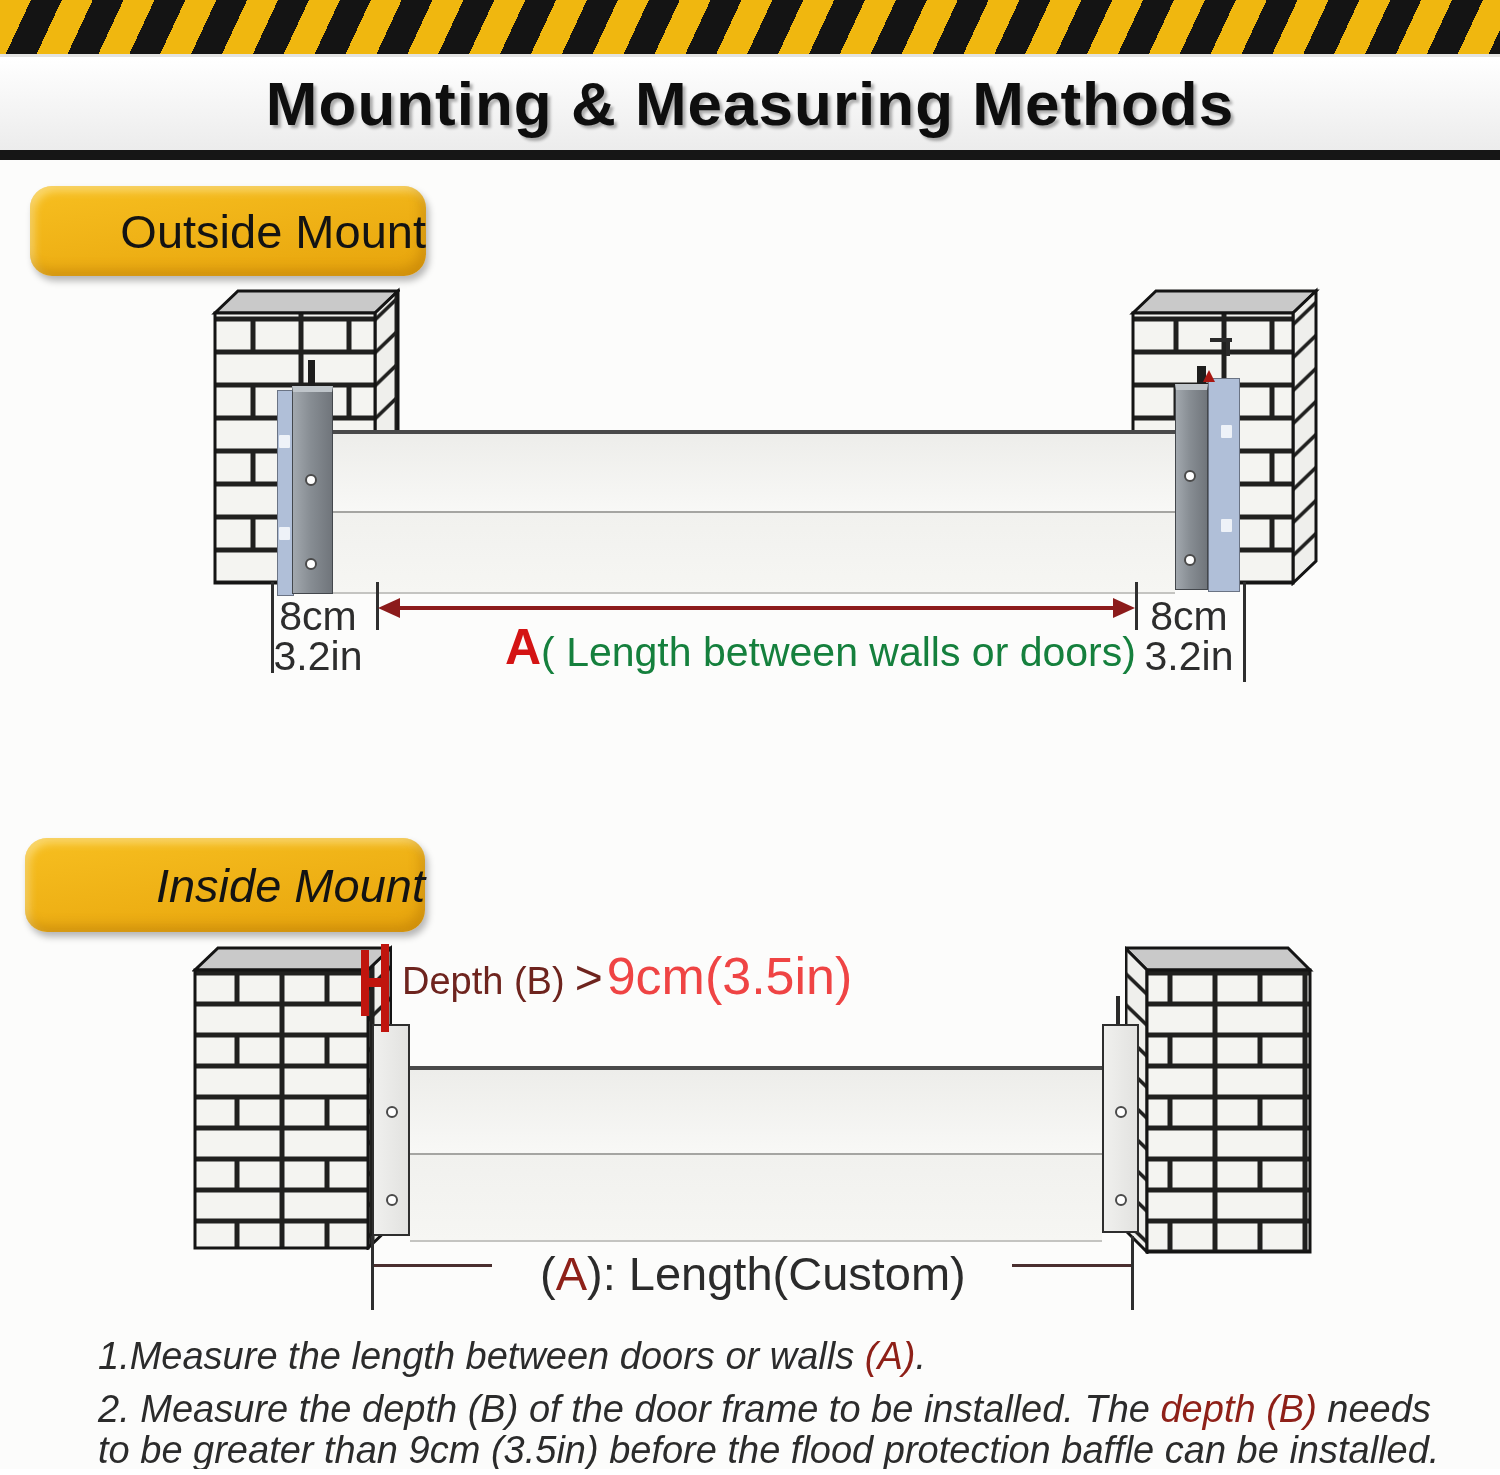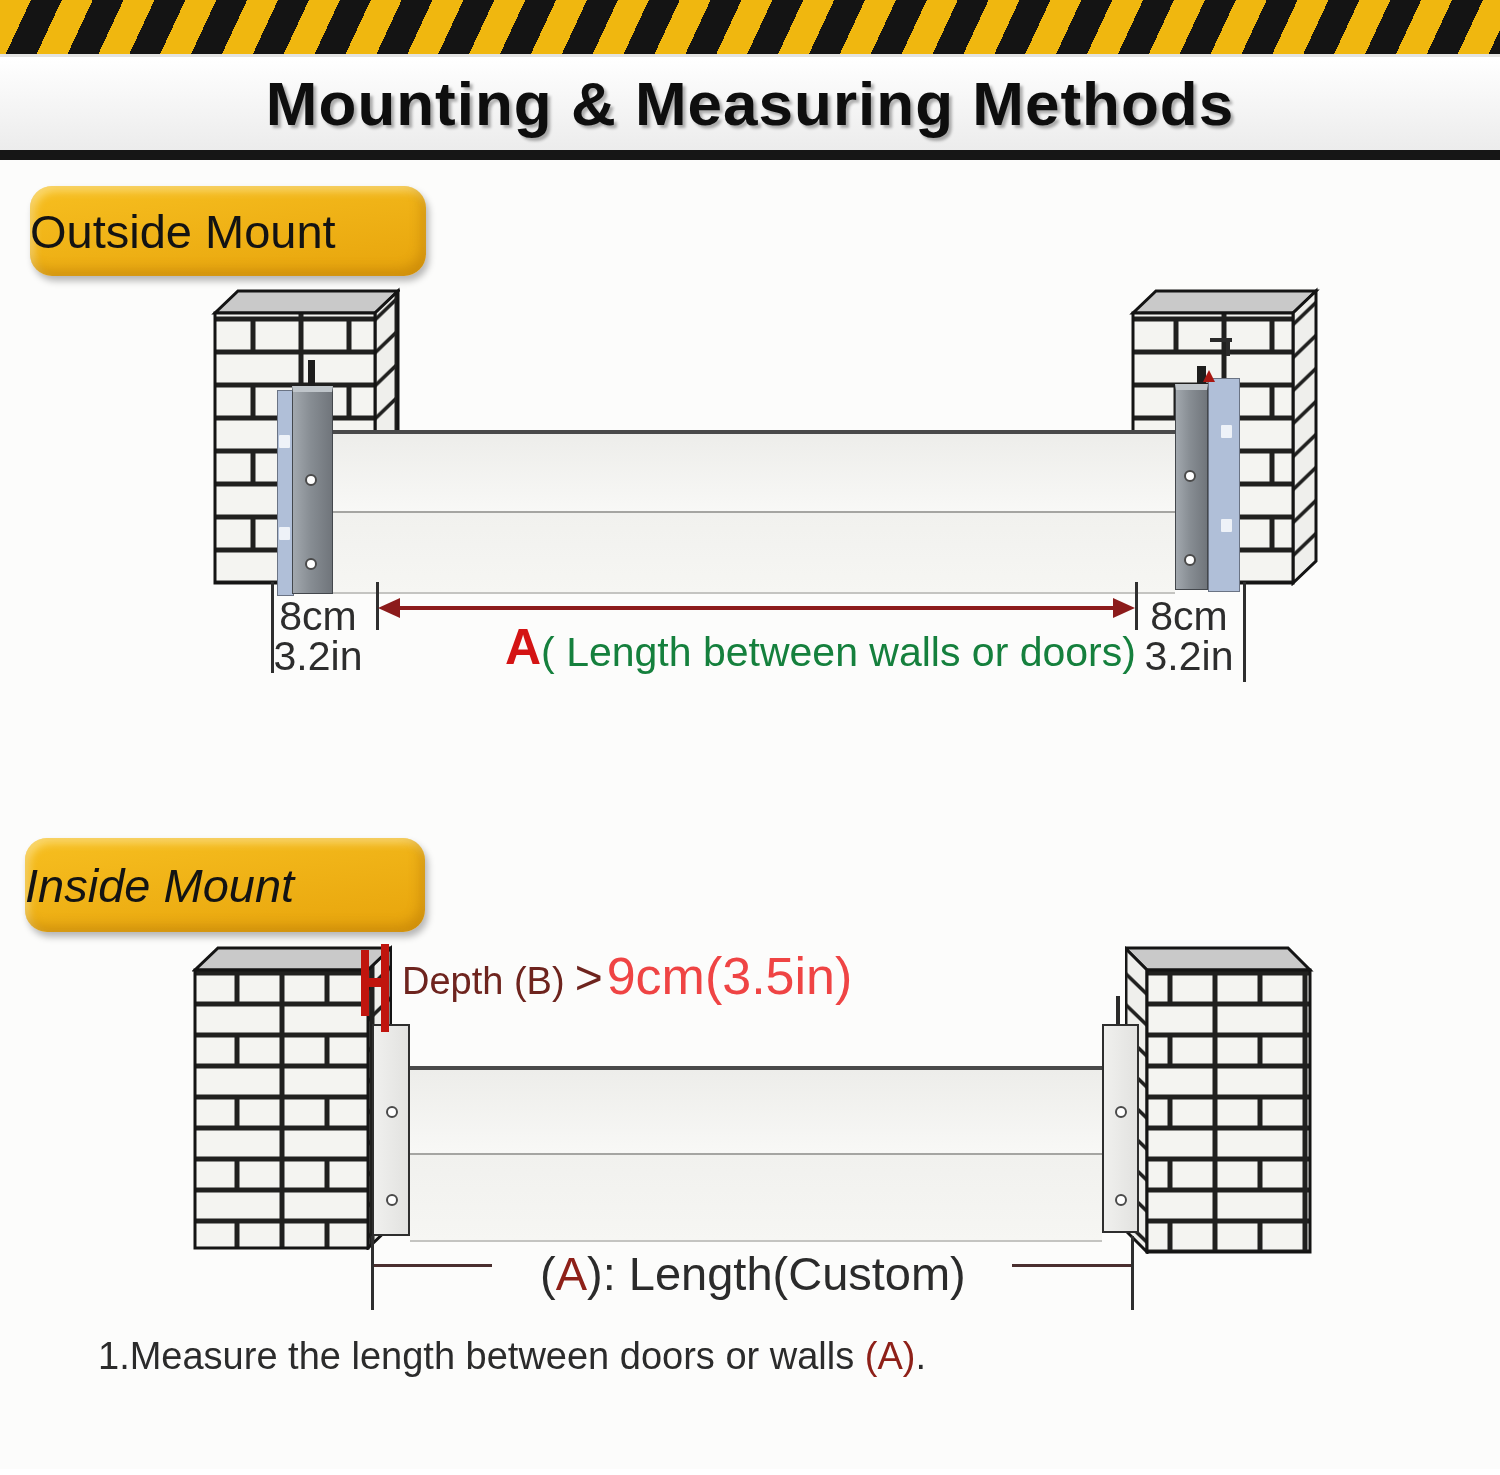--- a/index.html
+++ b/index.html
@@ -12,21 +12,21 @@
         border-bottom:3px solid #e3e3e1;}
   .banner{position:absolute;left:0;top:57px;width:100%;height:93px;
           background:linear-gradient(180deg,#ffffff,#ececec);
           display:flex;align-items:center;justify-content:center;}
   .banner h1{margin:0;font-size:62px;font-weight:bold;color:#0e0e0e;letter-spacing:1px;
              text-shadow:3px 3px 3px rgba(0,0,0,.30);}
   .black-bar{position:absolute;left:0;top:150px;width:100%;height:10px;background:#161616;}
 
   
   .badge{position:absolute;background:linear-gradient(172deg,#f7bf20,#e7a40c);
-         border-radius:22px;display:flex;align-items:center;justify-content:flex-start;
+         border-radius:22px;display:flex;align-items:center;justify-content:flex-end;
          font-size:47px;color:#131313;
          box-shadow:3px 5px 7px rgba(0,0,0,.28),
                     inset -5px -7px 12px rgba(150,90,0,.30),
                     inset 4px 5px 8px rgba(255,240,180,.55);}
   #badge-outside{left:30px;top:186px;width:396px;height:90px;}
   #badge-inside{left:25px;top:838px;width:400px;height:94px;font-style:italic;}
   .pillar{position:absolute;z-index:1;}
   .barrier{position:absolute;z-index:2;background:#f3f3f0;
            border-top:4px solid #4a4a4a;border-bottom:2px solid #c4c4c1;}
   .barrier .board-top{height:50%;background:linear-gradient(180deg,#ededea,#f8f8f6);
@@ -69,21 +69,21 @@
 
   .length-note{position:absolute;left:540px;top:1246px;display:flex;align-items:baseline;
                font-size:47px;color:#2b2b2b;z-index:6;}
   .length-note .a-red{color:#8e2018;}
 
   
   .steps{position:absolute;font-size:38px;color:#2b2b2b;z-index:6;white-space:nowrap;}
   #steps-outside{left:112px;top:720px;}
   #steps-inside{left:98px;top:1336px;}
   .steps p{margin:0 0 13px 0;line-height:46px;}
-  #steps-inside p{line-height:41px;margin-bottom:12px;}
+  #steps-inside p{line-height:41px;margin-bottom:12px;font-style:italic;}
   .steps .hl{color:#8e2018;}
 </style>
 </head>
 <body>
 
 <div class="page">
 
   <div class="tape"></div>
   <div class="banner">
     <h1>Mounting &amp; Measuring Methods</h1>
@@ -260,15 +260,16 @@
   <div class="tick" style="left:1131px;top:1236px;height:74px"></div>
 
   <div class="length-note">
     <span>(</span>
     <span class="a-red">A</span>
     <span>): Length(Custom)</span>
   </div>
 
   <div class="steps" id="steps-inside">
     <p><span>1.Measure the length between doors or walls </span><span class="hl">(A)</span><span>.</span></p>
+    <p><span>2. Measure the depth (B) of the door frame to be installed. The </span><span class="hl">depth (B)</span><span> needs</span><br><span>to be greater than 9cm (3.5in) before the flood protection baffle can be installed.</span></p>
   </div>
 
 </div>
 
 </body></html>

